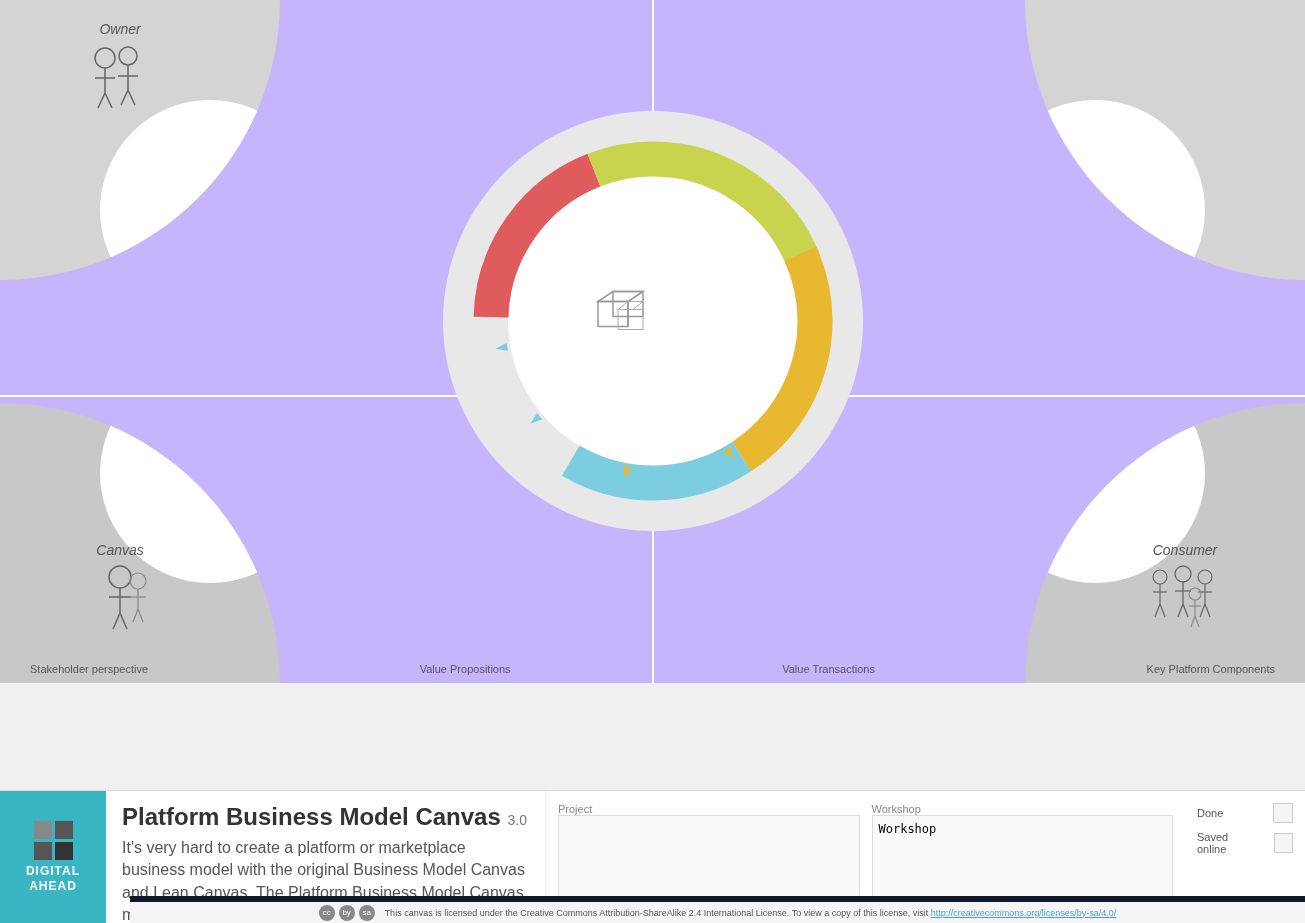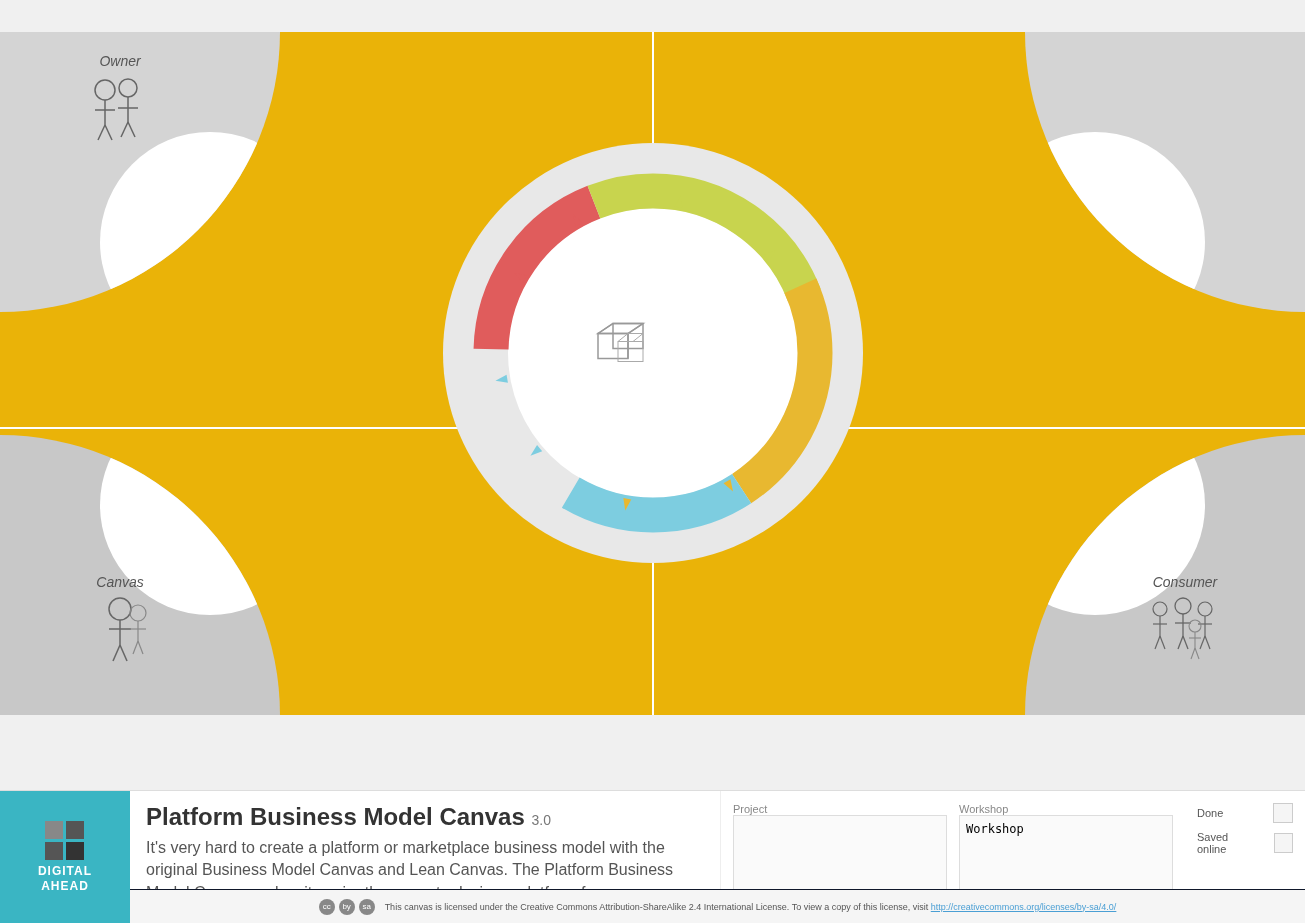--- a/index.html
+++ b/index.html
@@ -2,23 +2,22 @@
 <html><head>
   <meta charset="utf-8">
   <style>
     * { margin: 0; padding: 0; box-sizing: border-box; }
     body { width: 1305px; height: 923px; overflow: hidden; background: #f0f0f0; font-family: Arial, sans-serif; }
 
     .canvas-area {
       position: relative;
       width: 1305px;
       height: 683px;
-      background: #eab308;
+      background: #c4b5fd;
       overflow: hidden;
-      margin-top: 32px;
     }
 
     
     .divider-v {
       position: absolute;
       left: 652px;
       top: 0;
       width: 2px;
       height: 790px;
       background: #fff;
@@ -79,24 +78,23 @@
       bottom: 0;
       left: 0;
       width: 1305px;
       height: 133px;
       background: #ffffff;
       border-top: 1px solid #ddd;
       display: flex;
     }
 
     .bottom-brand {
-      width: 130px;
+      width: 106px;
       background: #3ab5c3;
       display: flex;
-      align-items: center;
       justify-content: center;
       flex-direction: column;
       padding: 10px;
     }
 
     .brand-logo {
       display: flex;
       flex-direction: column;
       align-items: center;
     }
@@ -116,21 +114,21 @@
     .brand-text {
       color: white;
       font-size: 12px;
       font-weight: bold;
       letter-spacing: 1px;
       text-align: center;
       line-height: 1.2;
     }
 
     .bottom-info {
-      width: 591px;
+      width: 440px;
       padding: 12px 16px;
       border-right: 1px solid #eee;
     }
 
     .bottom-title {
       font-size: 24px;
       font-weight: bold;
       color: #333;
       margin-bottom: 6px;
     }
@@ -199,23 +197,23 @@
       height: 20px;
       border: 1px solid #ccc;
       background: #f5f5f5;
     }
 
     .bottom-license {
       position: absolute;
       bottom: 0;
       left: 130px;
       right: 0;
-      height: 34px;
+      height: 27px;
       background: #f5f5f5;
-      border-top: 1px solid #0f172a;
+      border-top: 6px solid #0f172a;
       display: flex;
       align-items: center;
       justify-content: center;
       font-size: 9px;
       color: #555;
       gap: 10px;
     }
 
     .license-text {
       text-align: center;
@@ -422,20 +420,26 @@
       <line x1="60" y1="45" x2="65" y2="58" stroke="#666" stroke-width="1.2"></line>
 
       <circle cx="50" cy="35" r="6" fill="none" stroke="#888" stroke-width="1.1"></circle>
       <line x1="50" y1="41" x2="50" y2="57" stroke="#888" stroke-width="1.1"></line>
       <line x1="44" y1="47" x2="56" y2="47" stroke="#888" stroke-width="1.1"></line>
       <line x1="50" y1="57" x2="46" y2="68" stroke="#888" stroke-width="1.1"></line>
       <line x1="50" y1="57" x2="54" y2="68" stroke="#888" stroke-width="1.1"></line>
     </svg>
   </div>
 
+  <div style="position:absolute; bottom:8px; left:0; right:0; display:flex; justify-content:space-between; padding:0 30px;">
+    <span class="label-item">Stakeholder perspective</span>
+    <span class="label-item">Value Propositions</span>
+    <span class="label-item">Value Transactions</span>
+    <span class="label-item">Key Platform Components</span>
+  </div>
 </div>
 
 <div class="bottom-bar">
 
   <div class="bottom-brand">
     <div class="brand-logo">
       <div class="brand-squares">
         <div class="brand-sq" style="background:#888;"></div>
         <div class="brand-sq" style="background:#555;"></div>
         <div class="brand-sq" style="background:#555;"></div>

